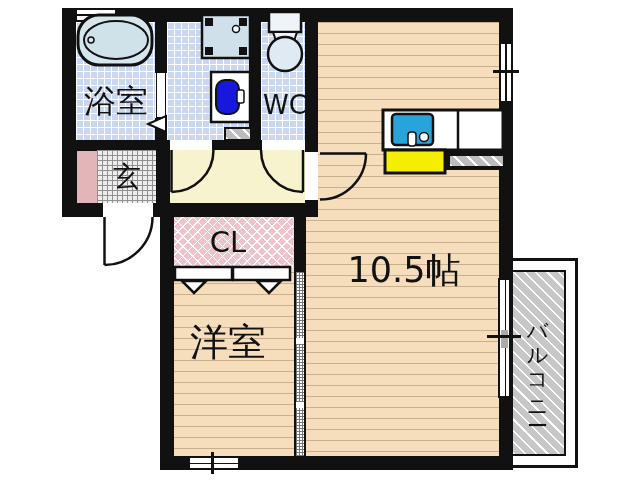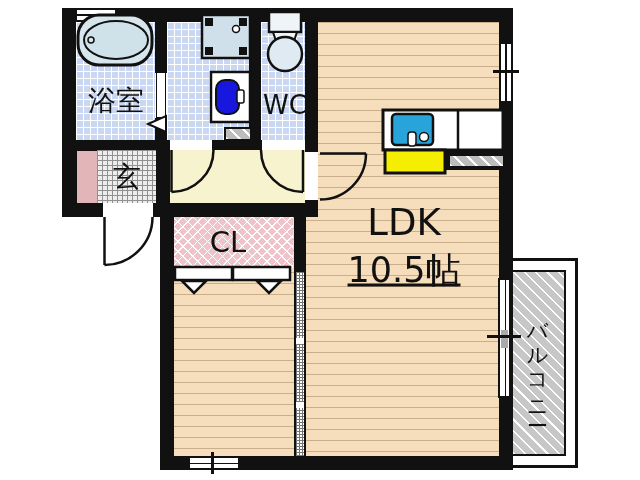--- a/index.html
+++ b/index.html
@@ -169,21 +169,21 @@
     <g fill="none" stroke="#111" stroke-width="2.5">
       <line x1="303" y1="150" x2="303" y2="192"></line>
       <path d="M 303 192 A 42 42 0 0 1 261 150"></path>
     </g>
     <g fill="none" stroke="#111" stroke-width="2.5">
       <line x1="320" y1="153.5" x2="366" y2="153.5"></line>
       <path d="M 366 153.5 A 46 46 0 0 1 320 199.5"></path>
     </g>
   </svg>
 
-  <div class="label" style="left:116px;top:101px;font-size:28px;text-align:right;">浴室</div>
+  <div class="label" style="left:116px;top:101px;font-size:32px;text-align:right;">浴室</div>
   <div class="label" style="left:285px;top:105px;font-size:26px;">WC</div>
   <div class="label" style="left:127px;top:177px;font-size:28px;">玄</div>
   <div class="label" style="left:228px;top:242px;font-size:29px;">CL</div>
-  <div class="label" style="left:404px;top:222px;font-size:37px;">LDK</div>
-  <div class="label" style="left:404px;top:270px;font-size:35px;text-decoration:underline;">10.5帖</div>
+  <div class="label" style="left:404px;top:270px;font-size:35px;">10.5帖</div>
+  <div class="label" style="left:228px;top:342px;font-size:38px;">洋室</div>
   <div class="label v" style="left:537px;top:362px;font-size:21px;">バルコニー</div>
 
 </div>
 
 </body></html>

